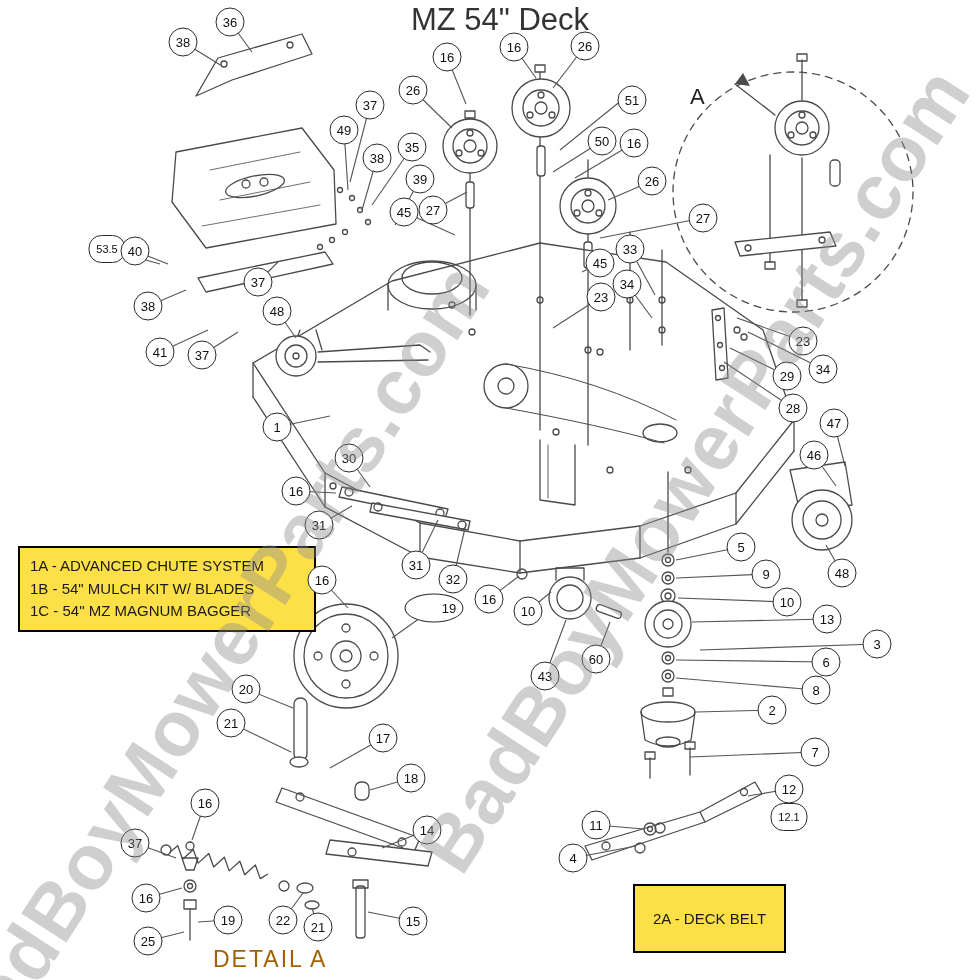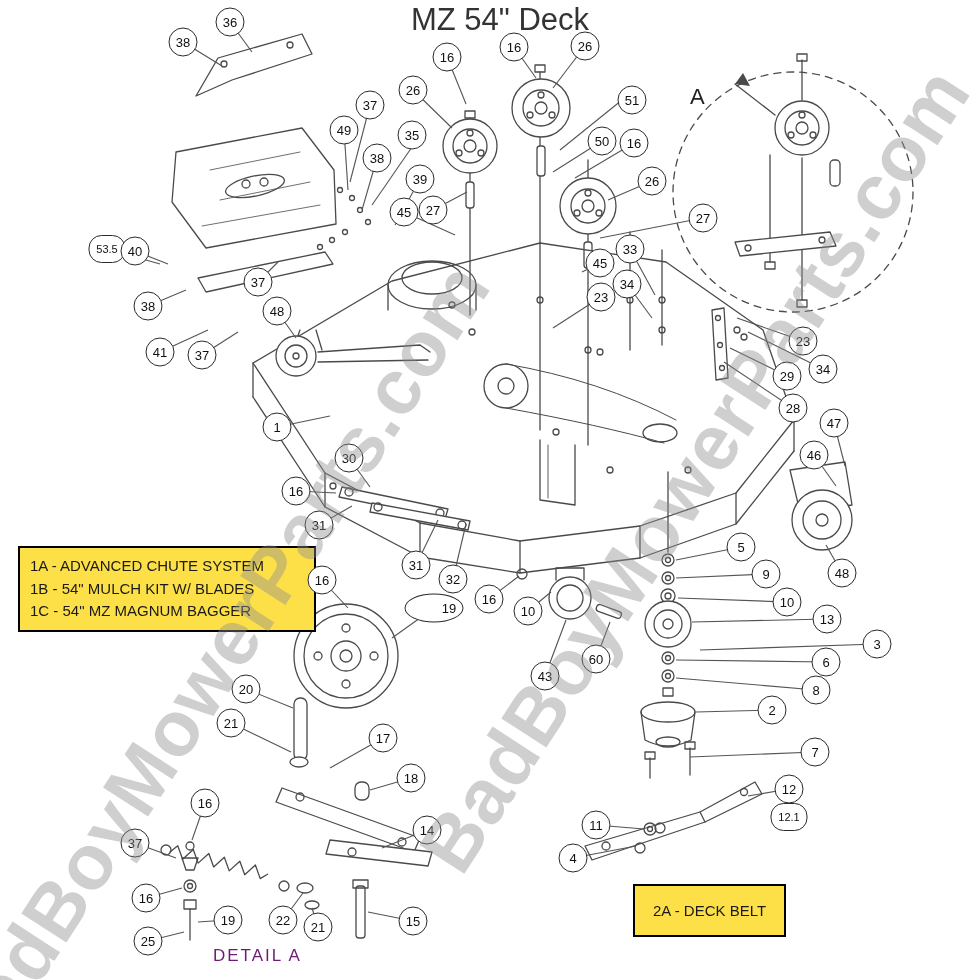--- a/index.html
+++ b/index.html
@@ -16,23 +16,23 @@
            font-size:13px;line-height:1;color:#111;}
   .balloon.wide{width:35px;height:26px;border-radius:13px;font-size:11px;}
   .watermark{position:absolute;z-index:6;pointer-events:none;font-weight:bold;
              font-size:78px;color:rgba(140,140,140,0.42);white-space:nowrap;
              transform:translate(-50%,-50%) rotate(-57deg);letter-spacing:1px;}
   .wm1{left:215px;top:665px;}
   .wm2{left:695px;top:470px;}
   .info-box{position:absolute;z-index:4;background:#fde047;border:2px solid #000;}
   .options-box{left:18px;top:546px;width:274px;padding:7px 10px;font-size:15px;line-height:1.5;}
   .options-box div{white-space:nowrap;}
-  .belt-box{left:633px;top:884px;padding:16px 18px;font-size:15px;white-space:nowrap;text-align:center;}
-  .detail-label{position:absolute;z-index:4;left:213px;top:946px;font-size:17px;
-                color:#701a75;letter-spacing:2px;white-space:nowrap;}
+  .belt-box{left:633px;top:884px;padding:24px 18px;font-size:15px;white-space:nowrap;text-align:center;}
+  .detail-label{position:absolute;z-index:4;left:213px;top:946px;font-size:23px;
+                color:#a16207;letter-spacing:2px;white-space:nowrap;}
   .detail-marker{position:absolute;z-index:4;left:690px;top:84px;font-size:22px;color:#222;}
 </style>
 </head>
 <body>
 
 <div class="stage">
 
   <svg class="art" viewBox="0 0 980 980">
     <g stroke="#4a4a4a" stroke-width="1.3" fill="none" stroke-linejoin="round" stroke-linecap="round">
 
@@ -309,21 +309,21 @@
       <line x1="789" y1="789" x2="748" y2="796" stroke="#555" stroke-width="1.1"></line>
     </svg>
 
   <div id="balloons">
       <div class="balloon" style="left: 183px; top: 42px;">38</div>
       <div class="balloon" style="left: 230px; top: 22px;">36</div>
       <div class="balloon" style="left: 413px; top: 90px;">26</div>
       <div class="balloon" style="left: 447px; top: 57px;">16</div>
       <div class="balloon" style="left: 370px; top: 105px;">37</div>
       <div class="balloon" style="left: 344px; top: 130px;">49</div>
-      <div class="balloon" style="left: 412px; top: 135px;">35</div>
+      <div class="balloon" style="left: 412px; top: 147px;">35</div>
       <div class="balloon" style="left: 377px; top: 158px;">38</div>
       <div class="balloon" style="left: 420px; top: 179px;">39</div>
       <div class="balloon" style="left: 514px; top: 47px;">16</div>
       <div class="balloon" style="left: 585px; top: 46px;">26</div>
       <div class="balloon" style="left: 632px; top: 100px;">51</div>
       <div class="balloon" style="left: 602px; top: 141px;">50</div>
       <div class="balloon" style="left: 634px; top: 143px;">16</div>
       <div class="balloon" style="left: 652px; top: 181px;">26</div>
       <div class="balloon" style="left: 404px; top: 212px;">45</div>
       <div class="balloon" style="left: 433px; top: 210px;">27</div>

